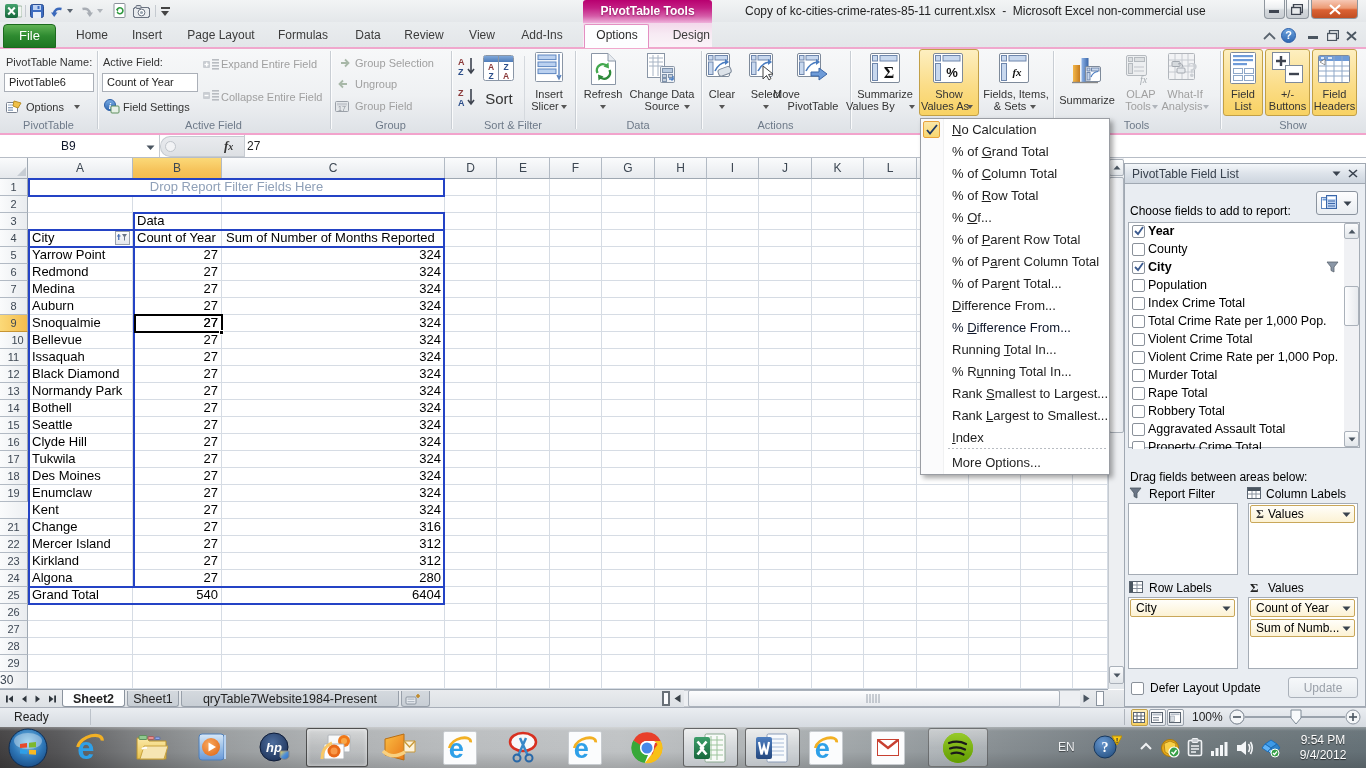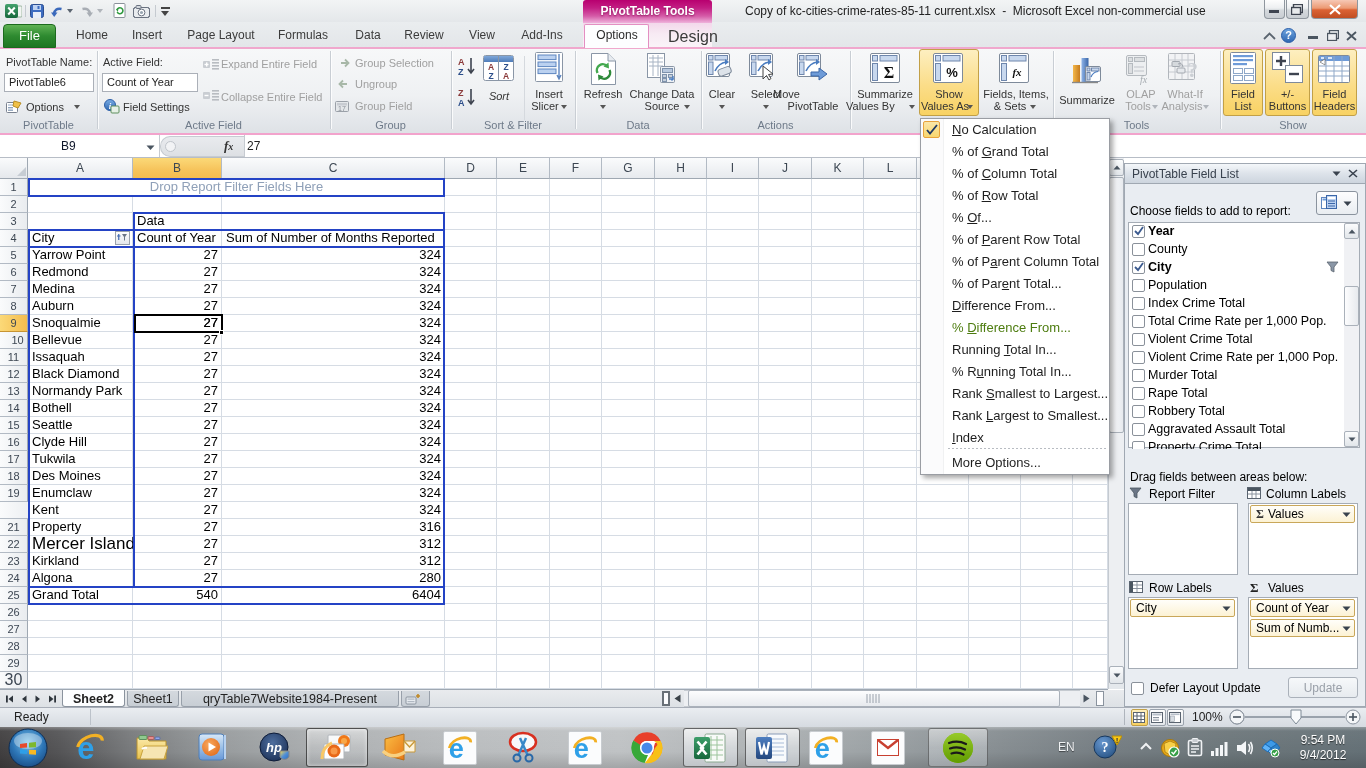--- a/index.html
+++ b/index.html
@@ -71,21 +71,21 @@
 <div class="abs" style="left:76px;top:28px;width:30px;height:16px;color:#3b3b3b;font-size:12px;text-align:center;">Home</div>
 <div class="abs" style="left:132px;top:28px;width:30px;height:16px;color:#3b3b3b;font-size:12px;text-align:center;">Insert</div>
 <div class="abs" style="left:186px;top:28px;width:70px;height:16px;color:#3b3b3b;font-size:12px;text-align:center;">Page Layout</div>
 <div class="abs" style="left:277px;top:28px;width:52px;height:16px;color:#3b3b3b;font-size:12px;text-align:center;">Formulas</div>
 <div class="abs" style="left:354px;top:28px;width:28px;height:16px;color:#3b3b3b;font-size:12px;text-align:center;">Data</div>
 <div class="abs" style="left:404px;top:28px;width:40px;height:16px;color:#3b3b3b;font-size:12px;text-align:center;">Review</div>
 <div class="abs" style="left:467px;top:28px;width:30px;height:16px;color:#3b3b3b;font-size:12px;text-align:center;">View</div>
 <div class="abs" style="left:519px;top:28px;width:46px;height:16px;color:#3b3b3b;font-size:12px;text-align:center;">Add-Ins</div>
 <div class="abs" style="left:584px;top:24px;width:65px;height:24px;background:#FDFEFF;border:1px solid #E38FC2;border-bottom:none;border-radius:2px 2px 0 0;"></div>
 <div class="abs" style="left:596px;top:28px;width:42px;height:16px;color:#2b2b2b;font-size:12px;text-align:center;">Options</div>
-<div class="abs" style="left:668px;top:28px;width:42px;height:16px;color:#3b3b3b;font-size:16px;text-align:left;">Design</div>
+<div class="abs" style="left:668px;top:28px;width:42px;height:16px;color:#3b3b3b;font-size:12px;text-align:right;">Design</div>
 <svg class="abs" style="left:1263px;top:32px" width="13" height="8" viewBox="0 0 13 8">
     <path d="M1 7 L6.5 1.5 L12 7" stroke="#5A646F" stroke-width="1.8" fill="none"></path>
   </svg>
 <svg class="abs" style="left:1281px;top:28px" width="15" height="15" viewBox="0 0 15 15">
     <circle cx="7.5" cy="7.5" r="7" fill="url(#hlpg)" stroke="#2C5FA8"></circle>
     <defs>
       <linearGradient id="hlpg" x1="0" y1="0" x2="0" y2="1">
         <stop offset="0" stop-color="#6FA5E0"></stop>
         <stop offset="1" stop-color="#2E67B1"></stop>
       </linearGradient>
@@ -199,21 +199,21 @@
         <stop offset="0" stop-color="#7FA7D9"></stop>
         <stop offset="1" stop-color="#4F7CB8"></stop>
       </linearGradient>
     </defs>
     <line x1="15.5" y1="1" x2="15.5" y2="25" stroke="#8A96A6"></line>
     <text x="8" y="15" font-size="8.5" font-weight="bold" text-anchor="middle" fill="#8B3A3A" font-family="Liberation Sans">A</text>
     <text x="8" y="24" font-size="8.5" font-weight="bold" text-anchor="middle" fill="#2C4E8A" font-family="Liberation Sans">Z</text>
     <text x="23" y="15" font-size="8.5" font-weight="bold" text-anchor="middle" fill="#2C4E8A" font-family="Liberation Sans">Z</text>
     <text x="23" y="24" font-size="8.5" font-weight="bold" text-anchor="middle" fill="#8B3A3A" font-family="Liberation Sans">A</text>
   </svg>
-<div class="abs" style="left:483px;top:90px;width:32px;height:12px;font-size:11px;color:#333;text-align:center;font-style:italic;">Sort</div>
+<div class="abs" style="left:483px;top:90px;width:32px;height:12px;font-size:15px;color:#333;text-align:center;">Sort</div>
 <div class="abs" style="left:524px;top:56px;width:1px;height:64px;background:#D5D9DE;"></div>
 <svg class="abs" style="left:532px;top:52px" width="34" height="34" viewBox="0 0 34 34">
     <rect x="3.5" y="0.5" width="27" height="29" rx="1" fill="#fff" stroke="#8A96A6"></rect>
     <g fill="#BBD1F0" stroke="#5E86C0">
       <rect x="6" y="3" width="18" height="4.6"></rect>
       <rect x="6" y="10" width="18" height="4.6"></rect>
       <rect x="6" y="17" width="18" height="4.6"></rect>
     </g>
     <path d="M27 2 L27 26 M25 23 L27 27 L29 23" stroke="#5E86C0" stroke-width="1.4" fill="none"></path>
   </svg>
@@ -469,21 +469,21 @@
 <div class="abs" style="left:0;top:502px;width:28px;height:17px;background:linear-gradient(90deg,#FAFBFC,#E9ECEF);border-bottom:1px solid #B2BAC4;border-right:1px solid #9FA8B2;font-size:11px;color:#3d4753;text-align:center;line-height:16px;padding-left:36px;">20</div>
 <div class="abs" style="left:0;top:519px;width:28px;height:17px;background:linear-gradient(90deg,#FAFBFC,#E9ECEF);border-bottom:1px solid #B2BAC4;border-right:1px solid #9FA8B2;font-size:11px;color:#3d4753;text-align:center;line-height:16px;">21</div>
 <div class="abs" style="left:0;top:536px;width:28px;height:17px;background:linear-gradient(90deg,#FAFBFC,#E9ECEF);border-bottom:1px solid #B2BAC4;border-right:1px solid #9FA8B2;font-size:11px;color:#3d4753;text-align:center;line-height:16px;">22</div>
 <div class="abs" style="left:0;top:553px;width:28px;height:17px;background:linear-gradient(90deg,#FAFBFC,#E9ECEF);border-bottom:1px solid #B2BAC4;border-right:1px solid #9FA8B2;font-size:11px;color:#3d4753;text-align:center;line-height:16px;">23</div>
 <div class="abs" style="left:0;top:570px;width:28px;height:17px;background:linear-gradient(90deg,#FAFBFC,#E9ECEF);border-bottom:1px solid #B2BAC4;border-right:1px solid #9FA8B2;font-size:11px;color:#3d4753;text-align:center;line-height:16px;">24</div>
 <div class="abs" style="left:0;top:587px;width:28px;height:17px;background:linear-gradient(90deg,#FAFBFC,#E9ECEF);border-bottom:1px solid #B2BAC4;border-right:1px solid #9FA8B2;font-size:11px;color:#3d4753;text-align:center;line-height:16px;">25</div>
 <div class="abs" style="left:0;top:604px;width:28px;height:17px;background:linear-gradient(90deg,#FAFBFC,#E9ECEF);border-bottom:1px solid #B2BAC4;border-right:1px solid #9FA8B2;font-size:11px;color:#3d4753;text-align:center;line-height:16px;">26</div>
 <div class="abs" style="left:0;top:621px;width:28px;height:17px;background:linear-gradient(90deg,#FAFBFC,#E9ECEF);border-bottom:1px solid #B2BAC4;border-right:1px solid #9FA8B2;font-size:11px;color:#3d4753;text-align:center;line-height:16px;">27</div>
 <div class="abs" style="left:0;top:638px;width:28px;height:17px;background:linear-gradient(90deg,#FAFBFC,#E9ECEF);border-bottom:1px solid #B2BAC4;border-right:1px solid #9FA8B2;font-size:11px;color:#3d4753;text-align:center;line-height:16px;">28</div>
 <div class="abs" style="left:0;top:655px;width:28px;height:17px;background:linear-gradient(90deg,#FAFBFC,#E9ECEF);border-bottom:1px solid #B2BAC4;border-right:1px solid #9FA8B2;font-size:11px;color:#3d4753;text-align:center;line-height:16px;">29</div>
-<div class="abs" style="left:0;top:672px;width:28px;height:17px;background:linear-gradient(90deg,#FAFBFC,#E9ECEF);border-bottom:1px solid #B2BAC4;border-right:1px solid #9FA8B2;font-size:16px;color:#3d4753;text-align:center;line-height:16px;">30</div>
+<div class="abs" style="left:0;top:672px;width:28px;height:17px;background:linear-gradient(90deg,#FAFBFC,#E9ECEF);border-bottom:1px solid #B2BAC4;border-right:1px solid #9FA8B2;font-size:12px;color:#3d4753;text-align:left;line-height:16px;">30</div>
 <div class="abs" style="left:28px;top:179px;width:1080px;height:510px;background:repeating-linear-gradient(180deg,#fff 0px,#fff 16px,#D6DCE4 16px,#D6DCE4 17px);"></div>
 <div class="abs" style="left:132px;top:179px;width:1px;height:510px;background:#D6DCE4;"></div>
 <div class="abs" style="left:221px;top:179px;width:1px;height:510px;background:#D6DCE4;"></div>
 <div class="abs" style="left:444px;top:179px;width:1px;height:510px;background:#D6DCE4;"></div>
 <div class="abs" style="left:496px;top:179px;width:1px;height:510px;background:#D6DCE4;"></div>
 <div class="abs" style="left:549px;top:179px;width:1px;height:510px;background:#D6DCE4;"></div>
 <div class="abs" style="left:601px;top:179px;width:1px;height:510px;background:#D6DCE4;"></div>
 <div class="abs" style="left:654px;top:179px;width:1px;height:510px;background:#D6DCE4;"></div>
 <div class="abs" style="left:706px;top:179px;width:1px;height:510px;background:#D6DCE4;"></div>
 <div class="abs" style="left:758px;top:179px;width:1px;height:510px;background:#D6DCE4;"></div>
@@ -540,24 +540,24 @@
 <div class="abs" style="left:226px;top:451px;width:215px;height:17px;font-size:13px;color:#000;line-height:16px;white-space:nowrap;text-align:right;">324</div>
 <div class="abs" style="left:32px;top:468px;width:100px;height:17px;font-size:13px;color:#000;line-height:16px;white-space:nowrap;">Des Moines</div>
 <div class="abs" style="left:137px;top:468px;width:81px;height:17px;font-size:13px;color:#000;line-height:16px;white-space:nowrap;text-align:right;">27</div>
 <div class="abs" style="left:226px;top:468px;width:215px;height:17px;font-size:13px;color:#000;line-height:16px;white-space:nowrap;text-align:right;">324</div>
 <div class="abs" style="left:32px;top:485px;width:100px;height:17px;font-size:13px;color:#000;line-height:16px;white-space:nowrap;">Enumclaw</div>
 <div class="abs" style="left:137px;top:485px;width:81px;height:17px;font-size:13px;color:#000;line-height:16px;white-space:nowrap;text-align:right;">27</div>
 <div class="abs" style="left:226px;top:485px;width:215px;height:17px;font-size:13px;color:#000;line-height:16px;white-space:nowrap;text-align:right;">324</div>
 <div class="abs" style="left:32px;top:502px;width:100px;height:17px;font-size:13px;color:#000;line-height:16px;white-space:nowrap;">Kent</div>
 <div class="abs" style="left:137px;top:502px;width:81px;height:17px;font-size:13px;color:#000;line-height:16px;white-space:nowrap;text-align:right;">27</div>
 <div class="abs" style="left:226px;top:502px;width:215px;height:17px;font-size:13px;color:#000;line-height:16px;white-space:nowrap;text-align:right;">324</div>
-<div class="abs" style="left:32px;top:519px;width:100px;height:17px;font-size:13px;color:#000;line-height:16px;white-space:nowrap;">Property</div>
+<div class="abs" style="left:32px;top:519px;width:100px;height:17px;font-size:13px;color:#000;line-height:16px;white-space:nowrap;">Change</div>
 <div class="abs" style="left:137px;top:519px;width:81px;height:17px;font-size:13px;color:#000;line-height:16px;white-space:nowrap;text-align:right;">27</div>
 <div class="abs" style="left:226px;top:519px;width:215px;height:17px;font-size:13px;color:#000;line-height:16px;white-space:nowrap;text-align:right;">316</div>
-<div class="abs" style="left:32px;top:536px;width:100px;height:17px;font-size:17px;color:#000;line-height:16px;white-space:nowrap;">Mercer Island</div>
+<div class="abs" style="left:32px;top:536px;width:100px;height:17px;font-size:13px;color:#000;line-height:16px;white-space:nowrap;">Mercer Island</div>
 <div class="abs" style="left:137px;top:536px;width:81px;height:17px;font-size:13px;color:#000;line-height:16px;white-space:nowrap;text-align:right;">27</div>
 <div class="abs" style="left:226px;top:536px;width:215px;height:17px;font-size:13px;color:#000;line-height:16px;white-space:nowrap;text-align:right;">312</div>
 <div class="abs" style="left:32px;top:553px;width:100px;height:17px;font-size:13px;color:#000;line-height:16px;white-space:nowrap;">Kirkland</div>
 <div class="abs" style="left:137px;top:553px;width:81px;height:17px;font-size:13px;color:#000;line-height:16px;white-space:nowrap;text-align:right;">27</div>
 <div class="abs" style="left:226px;top:553px;width:215px;height:17px;font-size:13px;color:#000;line-height:16px;white-space:nowrap;text-align:right;">312</div>
 <div class="abs" style="left:32px;top:570px;width:100px;height:17px;font-size:13px;color:#000;line-height:16px;white-space:nowrap;">Algona</div>
 <div class="abs" style="left:137px;top:570px;width:81px;height:17px;font-size:13px;color:#000;line-height:16px;white-space:nowrap;text-align:right;">27</div>
 <div class="abs" style="left:226px;top:570px;width:215px;height:17px;font-size:13px;color:#000;line-height:16px;white-space:nowrap;text-align:right;">280</div>
 <div class="abs" style="left:32px;top:587px;width:100px;height:17px;font-size:13px;color:#000;line-height:16px;white-space:nowrap;">Grand Total</div>
 <div class="abs" style="left:137px;top:587px;width:81px;height:17px;font-size:13px;color:#000;line-height:16px;white-space:nowrap;text-align:right;">540</div>
@@ -691,21 +691,21 @@
 <div class="abs" style="left:921px;top:119px;width:23px;height:355px;background:#FBFBFC;border-right:1px solid #F0F1F2;"></div>
 <div class="abs" style="left:952px;top:119px;width:158px;height:22px;font-size:13px;color:#1e1e1e;line-height:22px;white-space:nowrap;"><u>N</u>o Calculation</div>
 <div class="abs" style="left:952px;top:141px;width:158px;height:22px;font-size:13px;color:#1e1e1e;line-height:22px;white-space:nowrap;">% of <u>G</u>rand Total</div>
 <div class="abs" style="left:952px;top:163px;width:158px;height:22px;font-size:13px;color:#1e1e1e;line-height:22px;white-space:nowrap;">% of <u>C</u>olumn Total</div>
 <div class="abs" style="left:952px;top:185px;width:158px;height:22px;font-size:13px;color:#1e1e1e;line-height:22px;white-space:nowrap;">% of <u>R</u>ow Total</div>
 <div class="abs" style="left:952px;top:207px;width:158px;height:22px;font-size:13px;color:#1e1e1e;line-height:22px;white-space:nowrap;">% <u>O</u>f...</div>
 <div class="abs" style="left:952px;top:229px;width:158px;height:22px;font-size:13px;color:#1e1e1e;line-height:22px;white-space:nowrap;">% of <u>P</u>arent Row Total</div>
 <div class="abs" style="left:952px;top:251px;width:158px;height:22px;font-size:13px;color:#1e1e1e;line-height:22px;white-space:nowrap;">% of P<u>a</u>rent Column Total</div>
 <div class="abs" style="left:952px;top:273px;width:158px;height:22px;font-size:13px;color:#1e1e1e;line-height:22px;white-space:nowrap;">% of Par<u>e</u>nt Total...</div>
 <div class="abs" style="left:952px;top:295px;width:158px;height:22px;font-size:13px;color:#1e1e1e;line-height:22px;white-space:nowrap;"><u>D</u>ifference From...</div>
-<div class="abs" style="left:952px;top:317px;width:158px;height:22px;font-size:13px;color:#4d7c0f;line-height:22px;white-space:nowrap;">% <u>D</u>ifference From...</div>
+<div class="abs" style="left:952px;top:317px;width:158px;height:22px;font-size:13px;color:#0f172a;line-height:22px;white-space:nowrap;">% <u>D</u>ifference From...</div>
 <div class="abs" style="left:952px;top:339px;width:158px;height:22px;font-size:13px;color:#1e1e1e;line-height:22px;white-space:nowrap;">Running <u>T</u>otal In...</div>
 <div class="abs" style="left:952px;top:361px;width:158px;height:22px;font-size:13px;color:#1e1e1e;line-height:22px;white-space:nowrap;">% R<u>u</u>nning Total In...</div>
 <div class="abs" style="left:952px;top:383px;width:158px;height:22px;font-size:13px;color:#1e1e1e;line-height:22px;white-space:nowrap;">Rank <u>S</u>mallest to Largest...</div>
 <div class="abs" style="left:952px;top:405px;width:158px;height:22px;font-size:13px;color:#1e1e1e;line-height:22px;white-space:nowrap;">Rank <u>L</u>argest to Smallest...</div>
 <div class="abs" style="left:952px;top:427px;width:158px;height:22px;font-size:13px;color:#1e1e1e;line-height:22px;white-space:nowrap;"><u>I</u>ndex</div>
 <div class="abs" style="left:923px;top:121px;width:17px;height:17px;background:linear-gradient(180deg,#FBE6A8,#F8D770);border:1px solid #E8A33D;border-radius:2px;"></div>
 <svg class="abs" style="left:926px;top:124px" width="12" height="11">
     <path d="M1 6 L4 9.5 L11 1" stroke="#1F3864" stroke-width="1.8" fill="none"></path>
   </svg>
 <div class="abs" style="left:948px;top:448px;width:158px;height:1px;background:repeating-linear-gradient(90deg,#B8BCC2 0 2px,transparent 2px 4px);"></div>

